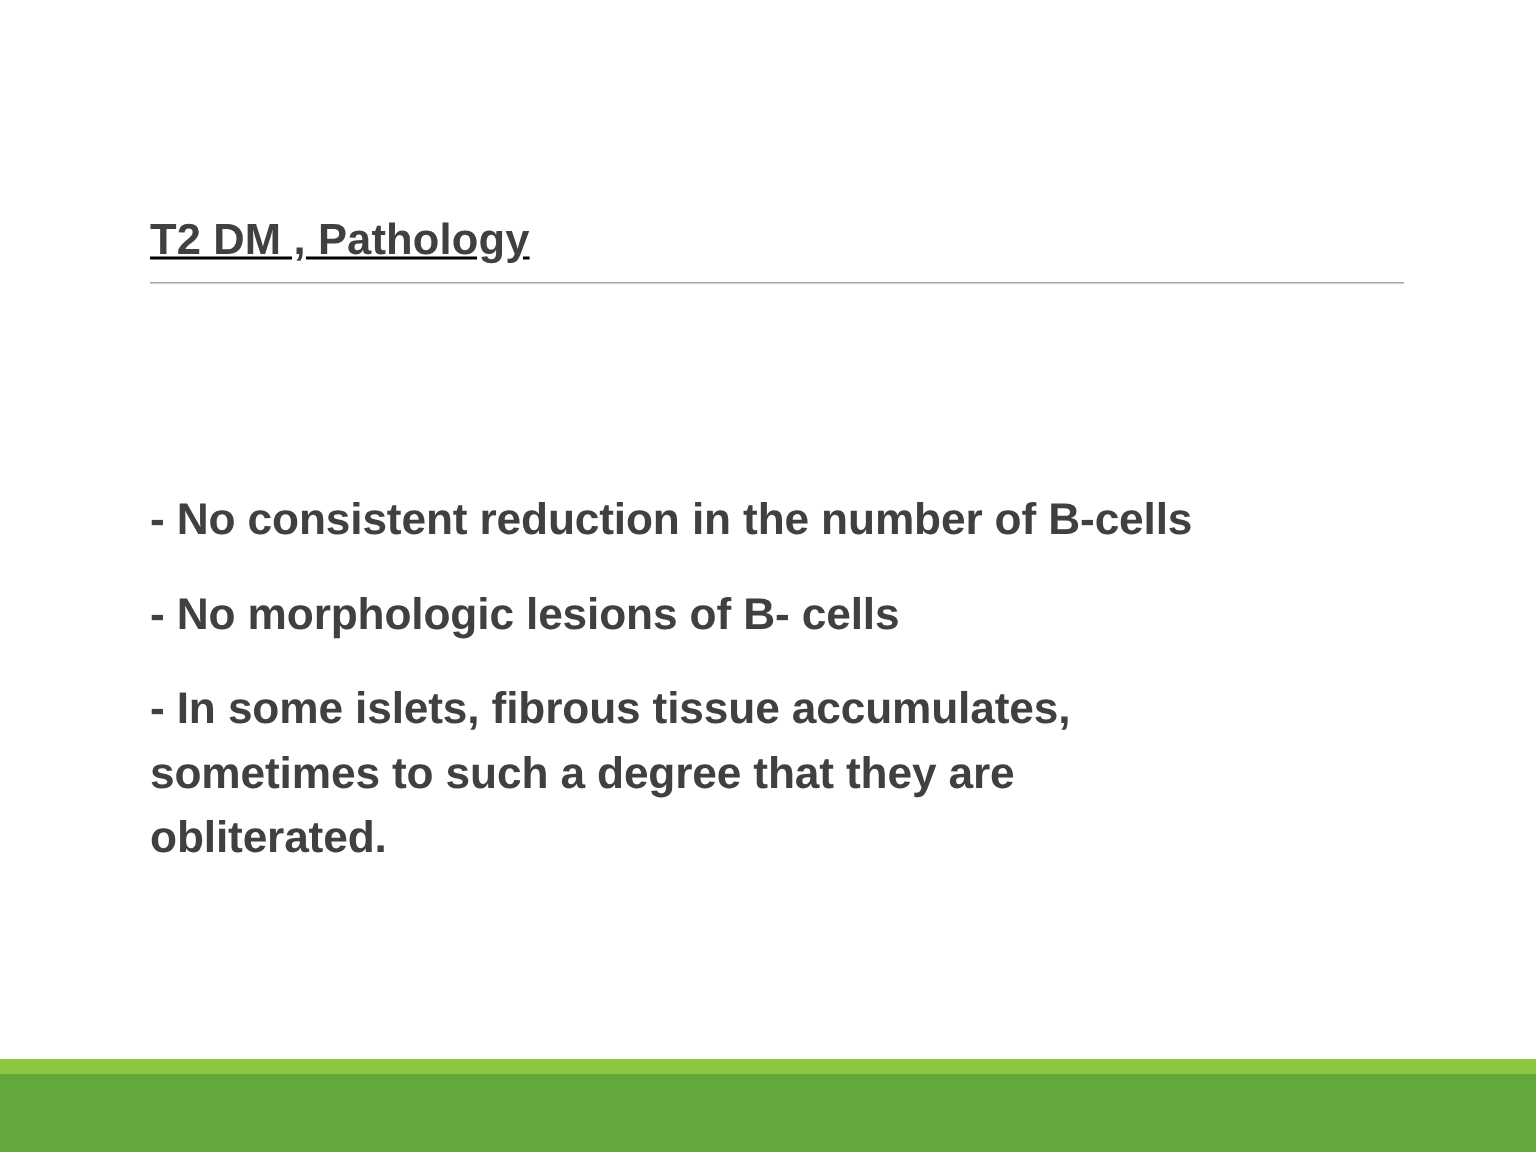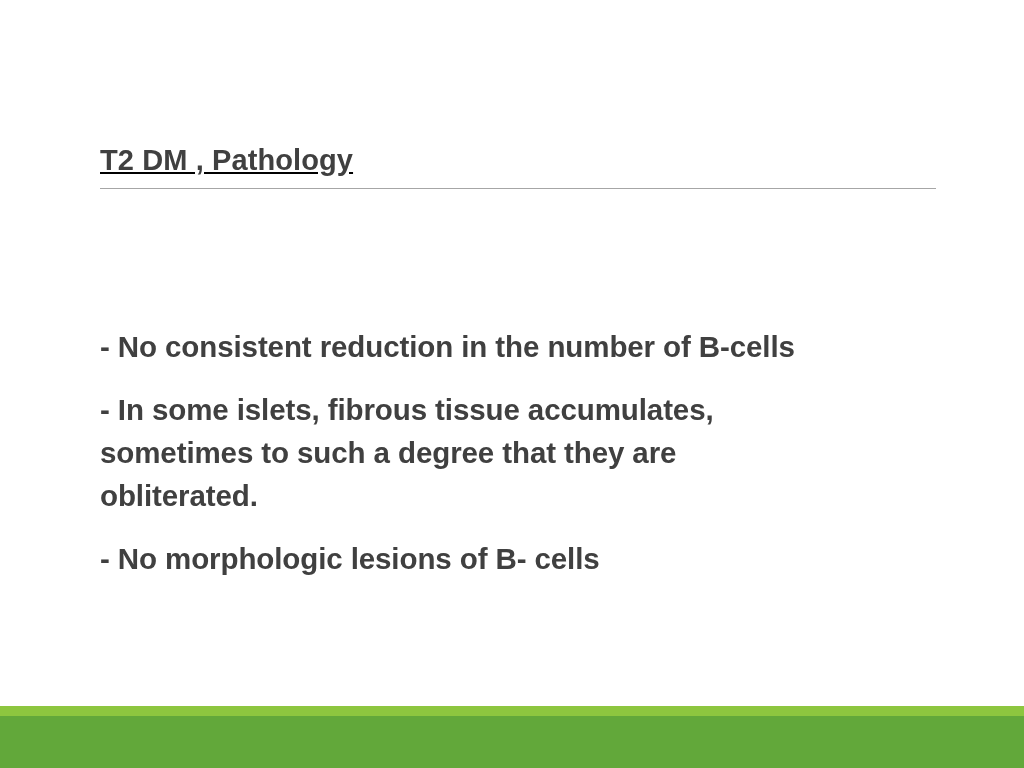--- a/index.html
+++ b/index.html
@@ -87,22 +87,22 @@
 
 <div class="slide">
 
   <div class="title-block">
     <div class="slide-title">T2 DM , Pathology</div>
     <div class="title-rule"></div>
   </div>
 
   <div class="body-block">
     <p class="body-line">- No consistent reduction in the number of B-cells</p>
+    <p class="body-line">- No morphologic lesions of B- cells</p>
     <p class="body-line">- In some islets, fibrous tissue accumulates,
 sometimes to such a degree that they are
 obliterated.</p>
-    <p class="body-line">- No morphologic lesions of B- cells</p>
   </div>
 
   <div class="footer-strip-light"></div>
   <div class="footer-band-dark"></div>
 
 </div>
 
 </body></html>

